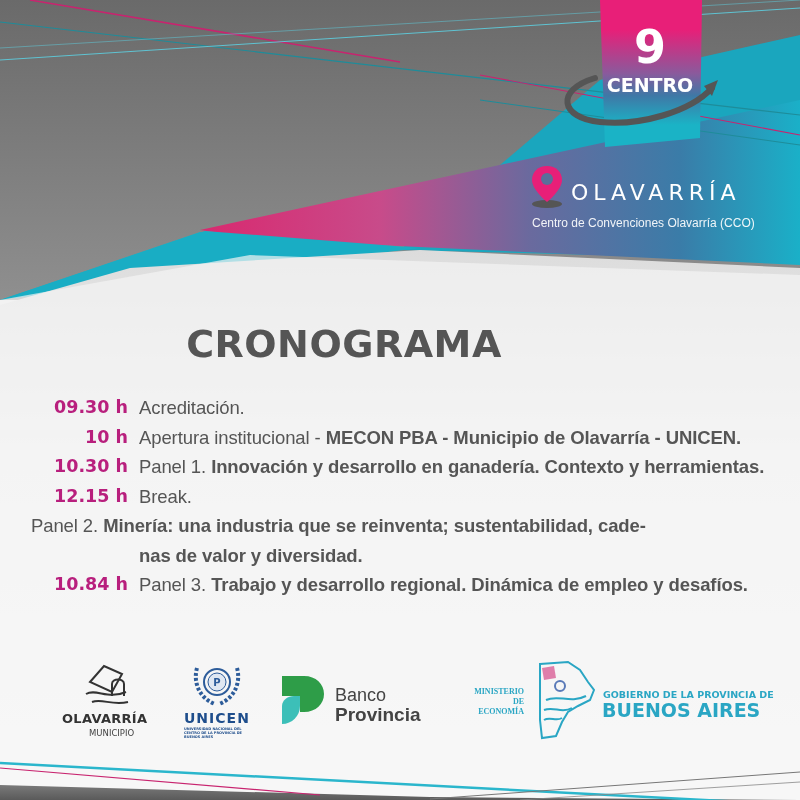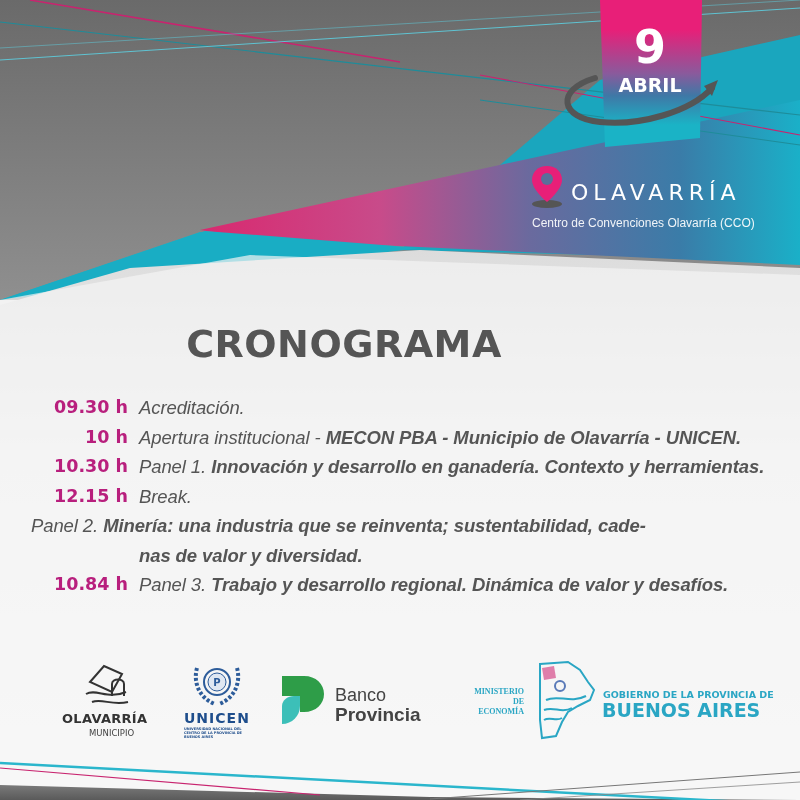--- a/index.html
+++ b/index.html
@@ -18,21 +18,21 @@
   .pin { position:absolute; left:529px; top:164px; }
   .city { position:absolute; left:571px; top:180px; color:#fff; font-size:22px;
     letter-spacing:5px; line-height:26px; }
   .venue { position:absolute; left:532px; top:216px; color:#ffffff; font-size:12px;
     font-family:"Liberation Sans", sans-serif; opacity:0.92; }
   .section-title { position:absolute; left:0; top:320px; width:688px; text-align:center;
     color:#555555; font-weight:bold; font-size:38px; line-height:48px; letter-spacing:0.5px; }
   .schedule { position:absolute; left:0; top:393px; width:800px; }
   .row { display:flex; align-items:flex-start; font-size:17px; line-height:29.5px; color:#555;padding-left:20px; }
   .time { width:108px; text-align:right; color:#b81f7d; font-weight:bold; font-size:17.5px; flex:none; }
-  .desc { padding-left:11px; width:680px; font-family:"Liberation Sans", sans-serif; font-size:18.5px; letter-spacing:-0.1px;font-style:italic; }
+  .desc { padding-left:11px; width:680px; font-family:"Liberation Sans", sans-serif; font-size:18.5px; letter-spacing:-0.1px; }
   .desc b { font-weight:bold; color:#555; }
   .logo { position:absolute; }
   .logo-olav-name { position:absolute; left:62px; top:711px; font-weight:bold; font-size:13px; color:#333; letter-spacing:0.3px;}
   .logo-olav-sub { position:absolute; left:89px; top:728px; font-size:8.5px; color:#444; }
   .logo-unicen-name { position:absolute; left:184px; top:710px; font-weight:bold; font-size:14px; color:#1f4e8c; letter-spacing:1px;}
   .logo-unicen-sub { position:absolute; left:184px; top:727px; font-size:3.5px; color:#1f4e8c; width:70px; line-height:4px; font-weight:bold;}
   .banco-1 { position:absolute; left:335px; top:685px; font-size:18px; color:#444; font-family:"Liberation Sans", sans-serif;}
   .banco-2 { position:absolute; left:335px; top:704px; font-size:19px; color:#444; font-weight:bold; font-family:"Liberation Sans", sans-serif;}
   .min-1 { position:absolute; left:462px; top:687px; width:62px; text-align:right; font-size:8px; color:#2aa6c4; font-weight:bold; line-height:10px;font-family:Liberation Serif, serif;}
   .gob-1 { position:absolute; left:603px; top:689px; font-size:9.5px; color:#2aa6c4; font-weight:bold;}
@@ -100,21 +100,21 @@
 
     <polygon points="0,785 430,797 800,800 0,800" fill="url(#bottomGray)"></polygon>
     <line x1="0" y1="763" x2="800" y2="805" stroke="#2bb6cc" stroke-width="2.5"></line>
     <line x1="0" y1="768" x2="320" y2="795" stroke="#c8246f" stroke-width="1.2"></line>
     <line x1="430" y1="799" x2="800" y2="772" stroke="#777" stroke-width="1"></line>
     <line x1="520" y1="800" x2="800" y2="782" stroke="#888" stroke-width="0.8"></line>
   </svg>
 
 
   <div class="date-day">9</div>
-  <div class="date-month">ABRIL</div>
+  <div class="date-month">CENTRO</div>
 
   <svg class="pin" width="36" height="46" viewBox="0 0 36 46">
     <ellipse cx="18" cy="40" rx="15" ry="4" fill="#555"></ellipse>
     <path d="M18 2 C9 2 3 8 3 16 C3 26 18 38 18 38 C18 38 33 26 33 16 C33 8 27 2 18 2 Z" fill="#e81f78"></path>
     <circle cx="18" cy="15" r="6" fill="#5a6f9a"></circle>
   </svg>
   <div class="city">OLAVARRÍA</div>
   <div class="venue">Centro de Convenciones Olavarría (CCO)</div>
 
   <div class="section-title">CRONOGRAMA</div>
@@ -138,21 +138,21 @@
     </div>
     <div class="row">
       <span class="desc"><span>Panel 2. </span><b>Minería: una industria que se reinventa; sustentabilidad, cade-</b></span>
     </div>
     <div class="row">
       <span class="time"></span>
       <span class="desc"><span></span><b>nas de valor y diversidad.</b></span>
     </div>
     <div class="row">
       <span class="time">10.84 h</span>
-      <span class="desc"><span>Panel 3. </span><b>Trabajo y desarrollo regional. Dinámica de valor y desafíos.</b></span>
+      <span class="desc"><span>Panel 3. </span><b>Trabajo y desarrollo regional. Dinámica de empleo y desafíos.</b></span>
     </div>
   </div>
 
   <svg class="logo" style="left:82px;top:662px" width="50" height="46" viewBox="0 0 50 46">
     <path d="M8 20 L22 4 L40 12 L30 30 Z" fill="none" stroke="#333" stroke-width="2"></path>
     <path d="M4 32 C14 26 26 38 44 30" fill="none" stroke="#333" stroke-width="2"></path>
     <path d="M30 34 L30 22 C30 16 42 16 42 22 L42 34" fill="none" stroke="#333" stroke-width="2"></path>
     <path d="M10 40 C20 36 30 44 46 40" fill="none" stroke="#333" stroke-width="2"></path>
   </svg>
   <div class="logo-olav-name">OLAVARRÍA</div>

